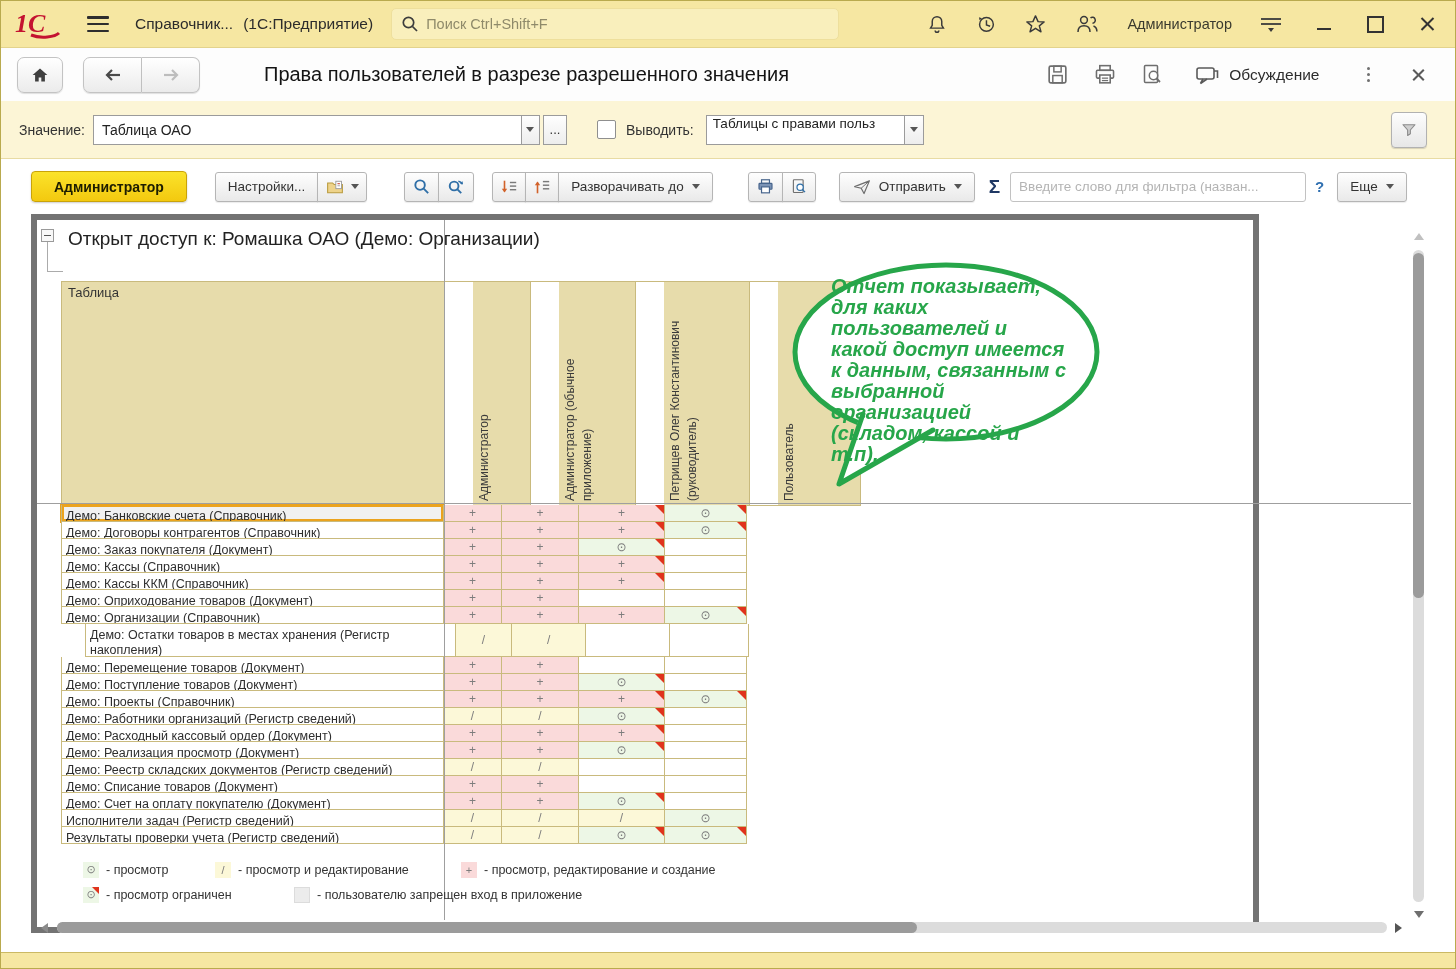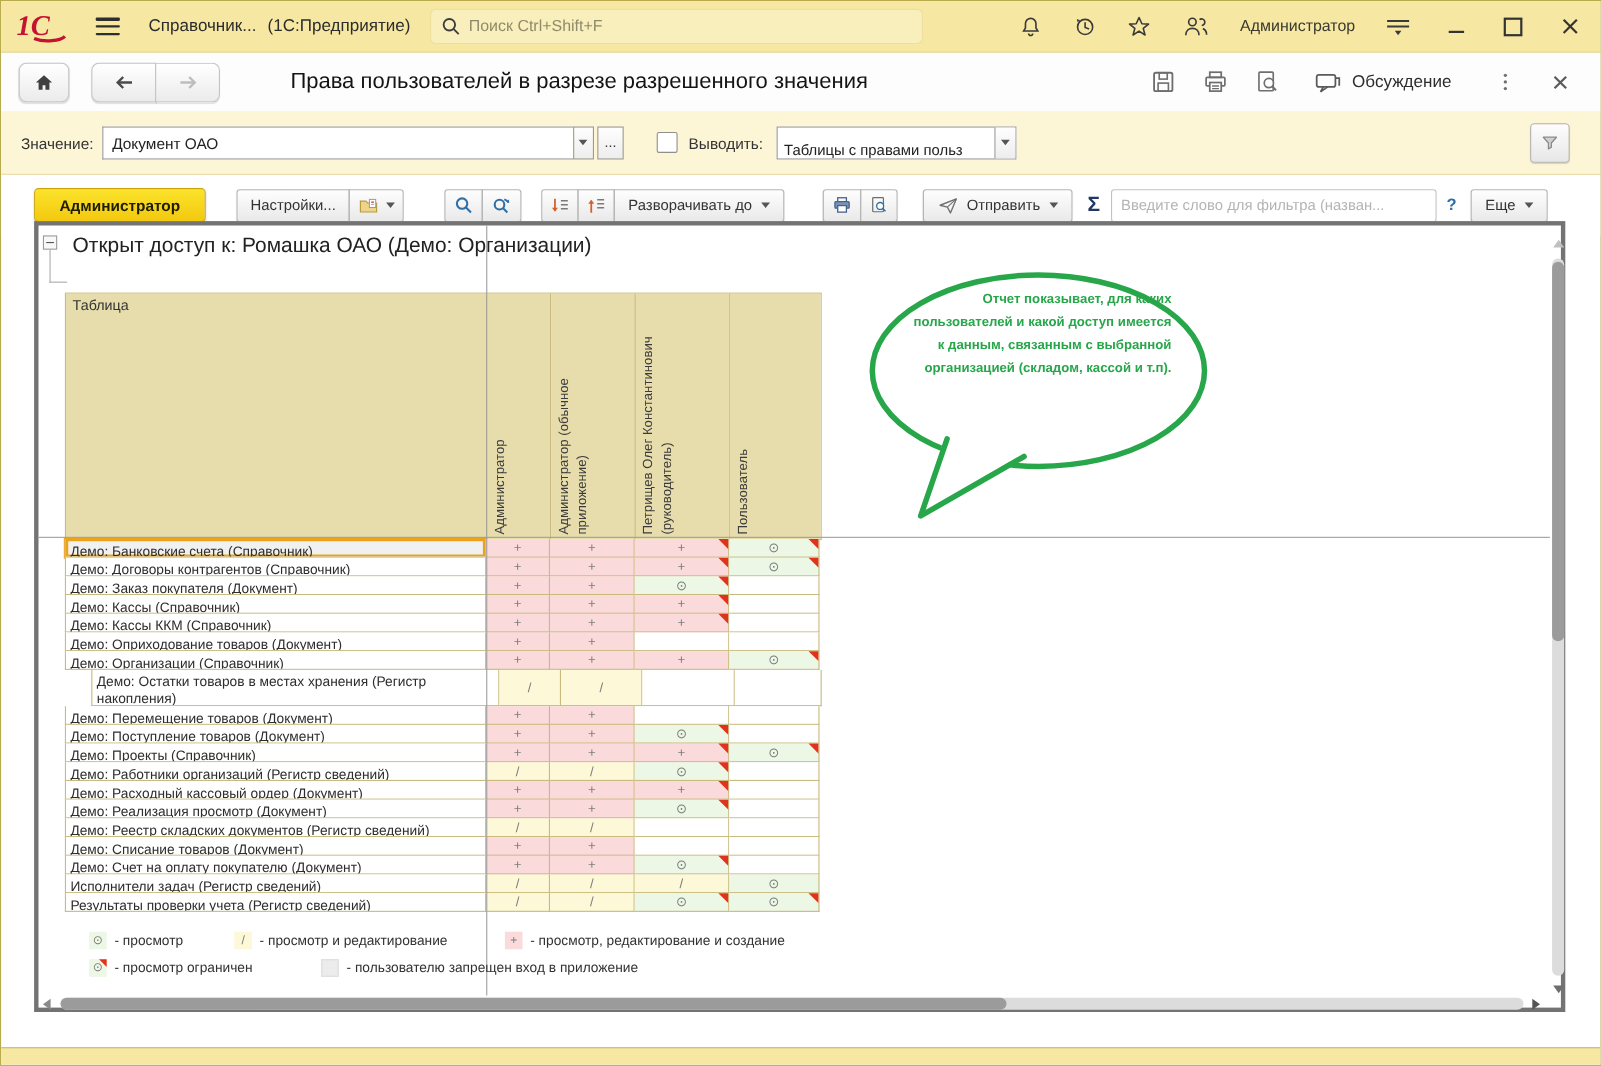--- a/index.html
+++ b/index.html
@@ -41,21 +41,21 @@
   .navclose:before{transform:rotate(45deg);} .navclose:after{transform:rotate(-45deg);}
 
   
   .filterrow{height:58px;background:#fcf5d6;border-bottom:1px solid #e8dba4;display:flex;align-items:center;padding:0 18px;box-sizing:border-box;}
   .flabel{font-size:14px;color:#333;}
   .inputwrap{display:flex;align-items:center;margin-left:8px;}
   .txtbox{width:428px;height:30px;background:#fff;border:1px solid #9b9b9b;border-right:none;display:flex;align-items:center;padding:0 8px;box-sizing:border-box;font-size:14px;color:#222;}
   .caretseg{width:19px;height:30px;background:linear-gradient(#fefefe,#ededed);border:1px solid #9b9b9b;display:flex;align-items:center;justify-content:center;box-sizing:border-box;}
   .dotsbtn{width:24px;height:30px;margin-left:3px;background:linear-gradient(#fefefe,#ededed);border:1px solid #9b9b9b;display:flex;align-items:center;justify-content:center;font-size:13px;color:#333;box-sizing:border-box;}
   .checkbox{width:17px;height:17px;background:#fff;border:1px solid #8f8f8f;border-radius:2px;margin-left:30px;}
-  .selbox{width:218px;height:30px;background:#fff;border:1px solid #9b9b9b;display:flex;align-items:flex-end;box-sizing:border-box;margin-left:12px;}
+  .selbox{width:218px;height:30px;background:#fff;border:1px solid #9b9b9b;display:flex;align-items:flex-start;box-sizing:border-box;margin-left:12px;}
   .selbox .val{flex:1;font-size:13.5px;color:#222;padding:0 6px;white-space:nowrap;overflow:hidden;}
   .selbox .caretseg{border:none;border-left:1px solid #9b9b9b;height:28px;}
   .caret{width:0;height:0;border-left:4px solid transparent;border-right:4px solid transparent;border-top:5px solid #555;}
   .funnelbtn{margin-left:auto;margin-right:10px;width:34px;height:34px;background:linear-gradient(#fdfdfd,#e7e7e7);border:1px solid #b1b1b1;border-radius:4px;display:flex;align-items:center;justify-content:center;box-shadow:0 1px 1px rgba(0,0,0,.15);}
 
   
   .toolrow{height:55px;background:#fff;display:flex;align-items:center;padding:0 0 0 30px;box-sizing:border-box;}
   .btn{height:30px;display:inline-flex;align-items:center;justify-content:center;background:linear-gradient(#fefefe,#e9e9e9);border:1px solid #b5b5b5;border-radius:3px;font-size:13.5px;color:#333;padding:0 12px;box-sizing:border-box;box-shadow:0 1px 1px rgba(0,0,0,.08);}
   .genbtn{height:31px;padding:0 22px;background:linear-gradient(#fbe32b,#f3c90f);border:1px solid #c9a309;border-radius:4px;font-size:14px;font-weight:600;color:#1d1d00;box-shadow:0 1px 2px rgba(0,0,0,.2);}
   .bgroup{display:inline-flex;}
@@ -63,29 +63,29 @@
   .bgroup .btn:first-child{border-radius:3px 0 0 3px;margin-left:0;}
   .bgroup .btn:last-child{border-radius:0 3px 3px 0;justify-content:flex-end;}
   .iconbtn{padding:0 7px;}
   .sigma{font-size:19px;font-weight:bold;color:#1f3864;margin-left:14px;}
   .filterinput{width:296px;height:30px;border:1px solid #c2c2c2;border-radius:3px;display:flex;align-items:center;padding:0 8px;box-sizing:border-box;margin-left:10px;}
   .filterinput .ph{font-size:13.5px;color:#b4b4b4;white-space:nowrap;overflow:hidden;}
   .help{font-size:15px;font-weight:bold;color:#2f6fb0;margin-left:9px;}
   .ml28{margin-left:28px;} .ml37{margin-left:37px;} .ml18{margin-left:18px;} .ml35{margin-left:35px;} .ml23{margin-left:23px;} .ml13{margin-left:13px;}
 
   
-  .report{position:absolute;left:30px;top:200px;width:1392px;height:719px;background:#fff;border:4px solid #737373;box-sizing:border-box;}
+  .report{position:absolute;left:30px;top:213px;width:1228px;height:719px;background:#fff;border:6px solid #737373;box-sizing:border-box;}
   .collapsebox{position:absolute;left:4px;top:9px;width:13px;height:13px;border:1px solid #9a9a9a;background:#f8f8f8;box-sizing:border-box;}
   .collapsebox:after{content:"";position:absolute;left:2px;top:5px;width:7px;height:1px;background:#555;}
   .bracket{position:absolute;left:10px;top:22px;width:15px;height:29px;border-left:1px solid #ababab;border-bottom:1px solid #ababab;}
   .accesstitle{position:absolute;left:31px;top:8px;font-size:19px;color:#222;white-space:nowrap;}
   .freeze-v{position:absolute;left:407px;top:0;width:1px;height:700px;background:#9f9f9f;}
   .freeze-h{position:absolute;left:0;top:283px;width:1374px;height:1px;background:#9f9f9f;}
 
-  .thead{position:absolute;left:24px;top:61px;height:223px;display:flex;border:1px solid #c9ba7d;box-sizing:content-box;}
+  .thead{position:absolute;left:24px;top:61px;height:223px;display:flex;border:1px solid #c9ba7d;box-sizing:content-box;gap:28px;}
   .hcell{background:#e7dcab;border-right:1px solid #c9ba7d;box-sizing:border-box;position:relative;height:100%;}
   .hcell:last-child{border-right:none;}
   .w0{width:383px;} .w1{width:58px;} .w2{width:77px;} .w3{width:86px;} .w4{width:82px;}
   .cornerlabel{font-size:13px;color:#333;padding:3px 6px;}
   .vtext{writing-mode:vertical-rl;transform:rotate(180deg);font-size:12px;color:#3b3b3b;line-height:17px;height:100%;padding:4px 3px;box-sizing:border-box;}
 
   .tbody{position:absolute;left:24px;top:285px;width:688px;}
   .trow{display:flex;}
   .rlabel{width:383px;height:17px;border-left:1px solid #c9ba7d;border-right:1px solid #c9ba7d;border-bottom:1px solid #c9ba7d;box-sizing:border-box;font-size:12.5px;color:#2e2e2e;padding:4px 4px;line-height:15px;white-space:nowrap;overflow:hidden;background:#fff;}
   .trow.tall .rlabel,.trow.tall .cell{height:33px;}
@@ -95,21 +95,21 @@
   .corner{position:absolute;top:0;right:0;width:0;height:0;border-left:9px solid transparent;border-top:9px solid #e0331c;}
   .sel{background:#f1f1f1;box-shadow:inset 0 0 0 2px #eba31e, 0 0 0 1px #eba31e;}
 
   .lg-item{position:absolute;display:flex;align-items:center;gap:7px;height:17px;}
   .lg-box{width:16px;height:16px;position:relative;display:flex;align-items:center;justify-content:center;font-size:11px;color:#7d7d7d;box-sizing:border-box;}
   .lg-box .corner{border-left-width:7px;border-top-width:7px;}
   .lg-text{font-size:12.5px;color:#333;white-space:nowrap;}
 
   
   .callout-svg{position:absolute;left:729px;top:20px;}
-  .callout-text{position:absolute;left:794px;top:56px;width:236px;text-align:right;font-size:12px;font-weight:bold;color:#27a64a;line-height:21px;}
+  .callout-text{position:absolute;left:794px;top:56px;width:236px;text-align:left;font-size:20px;font-weight:bold;font-style:italic;color:#27a64a;line-height:21px;}
 
   
   .vsb-track{position:absolute;left:1376px;top:30px;width:11px;height:652px;background:#dcdcdc;border-radius:6px;}
   .vsb-thumb{position:absolute;left:1376px;top:33px;width:11px;height:345px;background:#9b9b9b;border-radius:6px;}
   .vsb-up{position:absolute;left:1377px;top:13px;width:0;height:0;border-left:5px solid transparent;border-right:5px solid transparent;border-bottom:7px solid #c0c0c0;}
   .vsb-down{position:absolute;left:1377px;top:691px;width:0;height:0;border-left:5px solid transparent;border-right:5px solid transparent;border-top:7px solid #6e6e6e;}
   .hsb-track{position:absolute;left:20px;top:702px;width:1330px;height:11px;background:#dcdcdc;border-radius:6px;}
   .hsb-thumb{position:absolute;left:20px;top:702px;width:860px;height:11px;background:#9b9b9b;border-radius:6px;}
   .hsb-left{position:absolute;left:4px;top:703px;width:0;height:0;border-top:5px solid transparent;border-bottom:5px solid transparent;border-right:7px solid #8b8b8b;}
   .hsb-right{position:absolute;left:1358px;top:703px;width:0;height:0;border-top:5px solid transparent;border-bottom:5px solid transparent;border-left:7px solid #555;}
@@ -247,21 +247,21 @@
           <i></i>
         </span>
       <span class="navclose gap40"></span>
     </div>
   </div>
 
   <div class="filterrow">
     <span class="flabel">Значение:</span>
     <div class="inputwrap">
       <div class="txtbox">
-          <span>Документ ОАО</span>
+          <span>Таблица ОАО</span>
         </div>
       <div class="caretseg">
           <span class="caret"></span>
         </div>
       <div class="dotsbtn">...</div>
     </div>
     <div class="checkbox"></div>
     <span class="flabel" style="margin-left:10px">Выводить:</span>
     <div class="selbox">
       <span class="val">Таблицы с правами польз</span>

